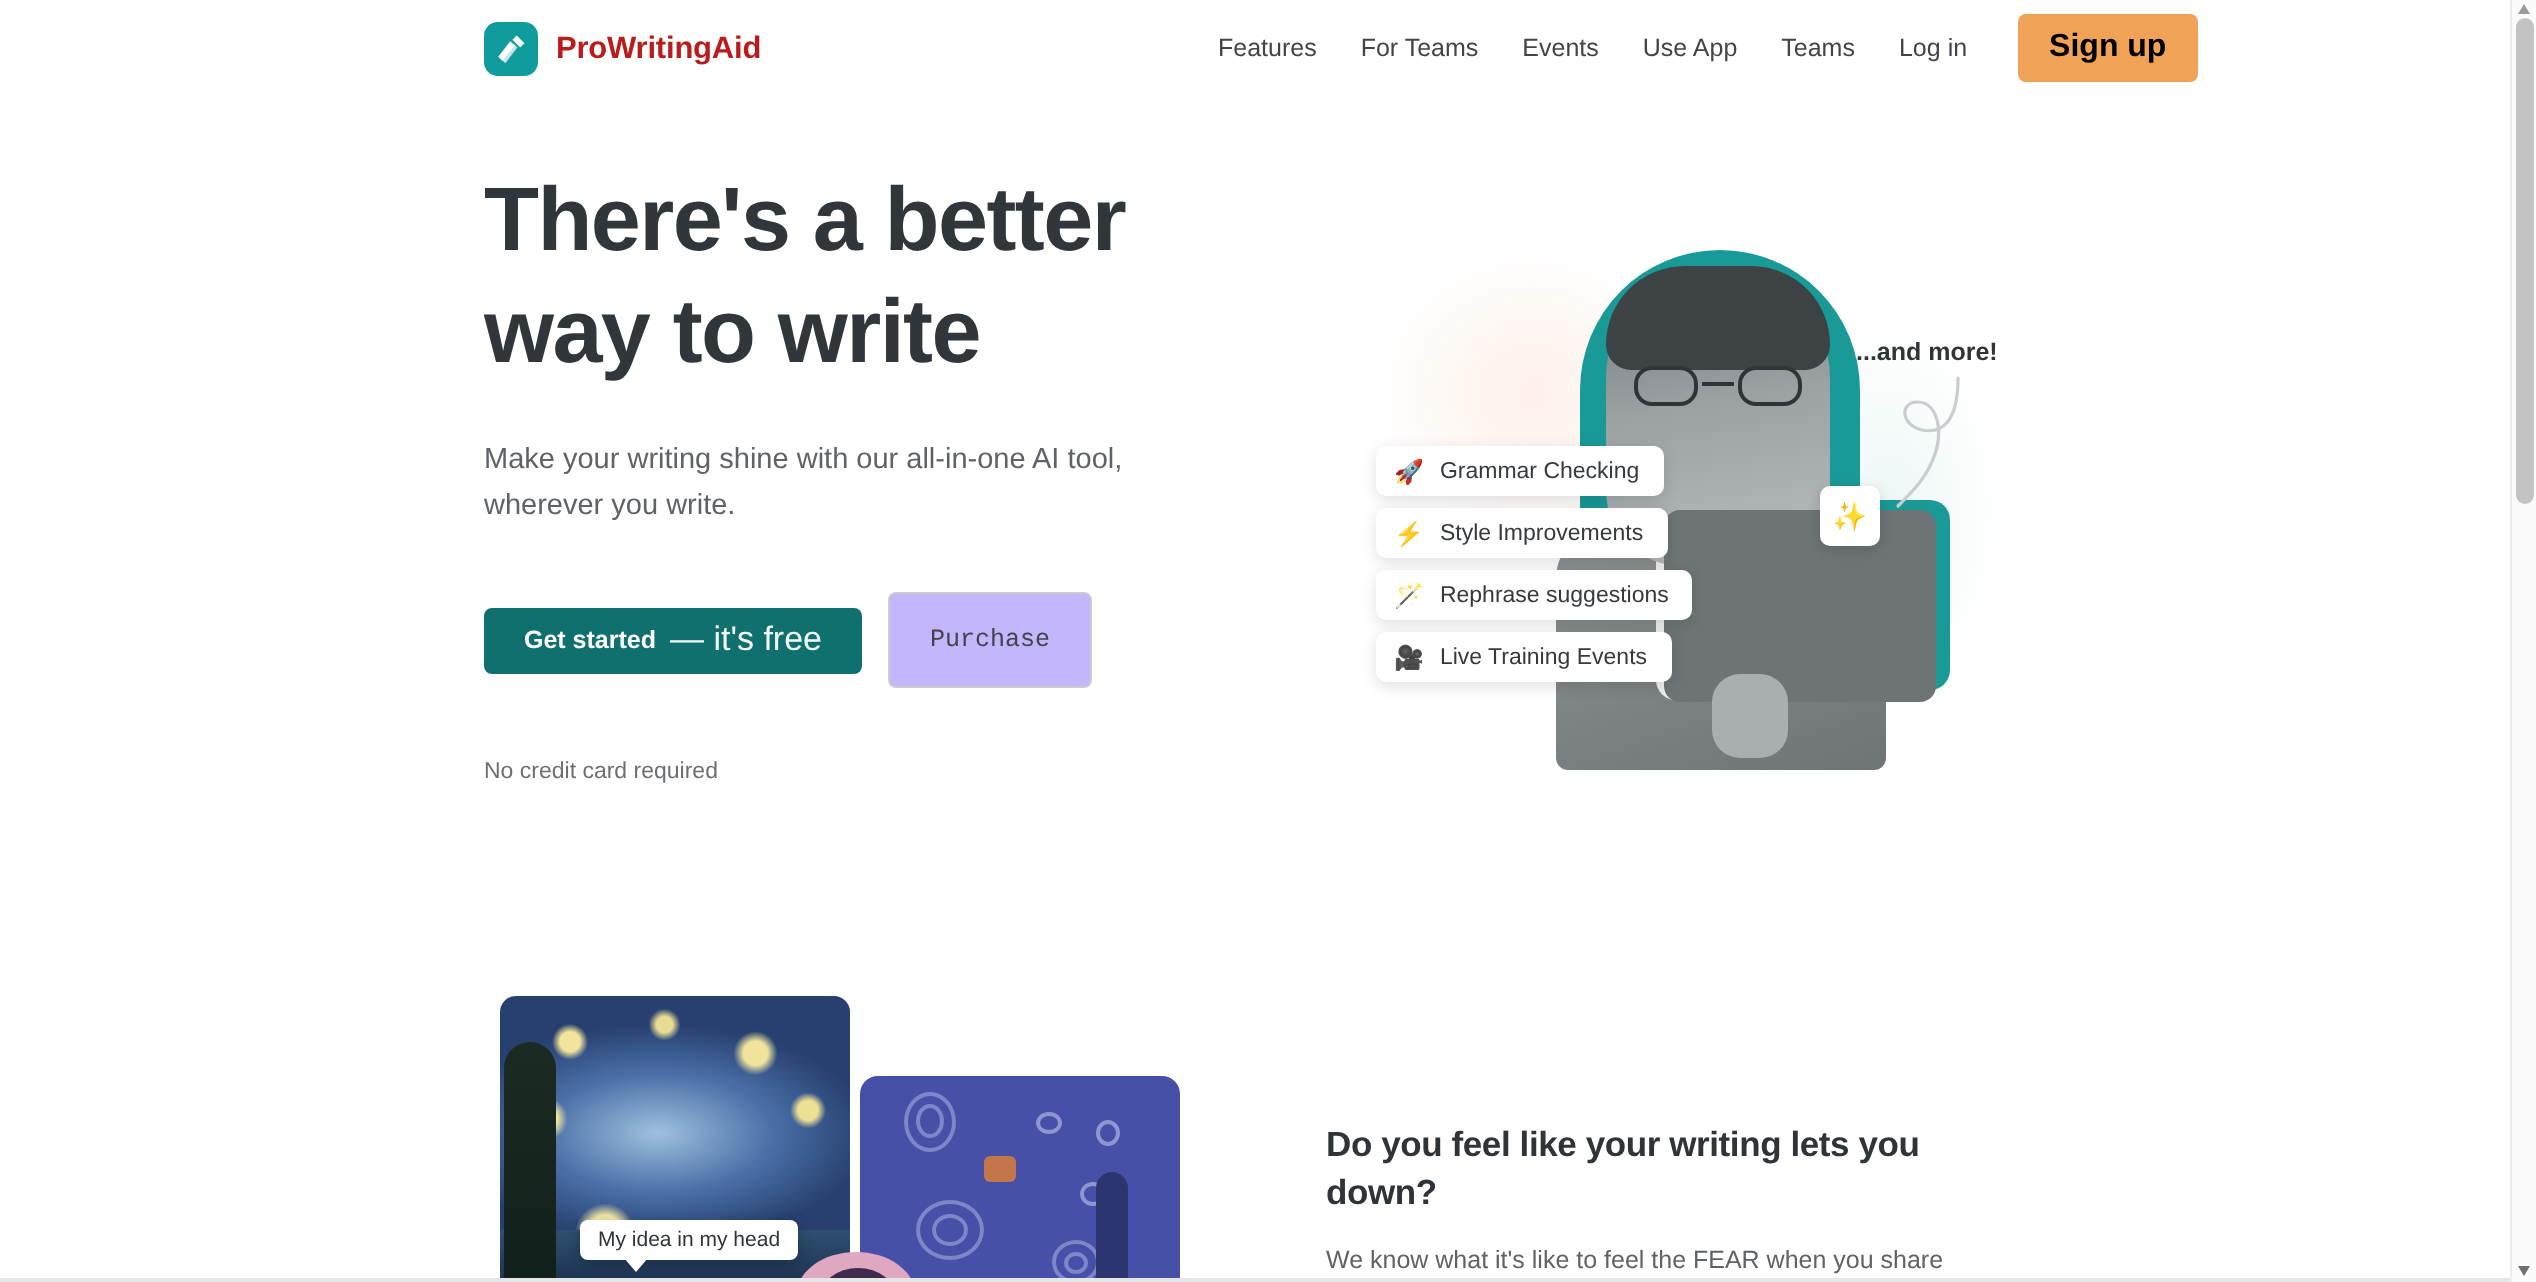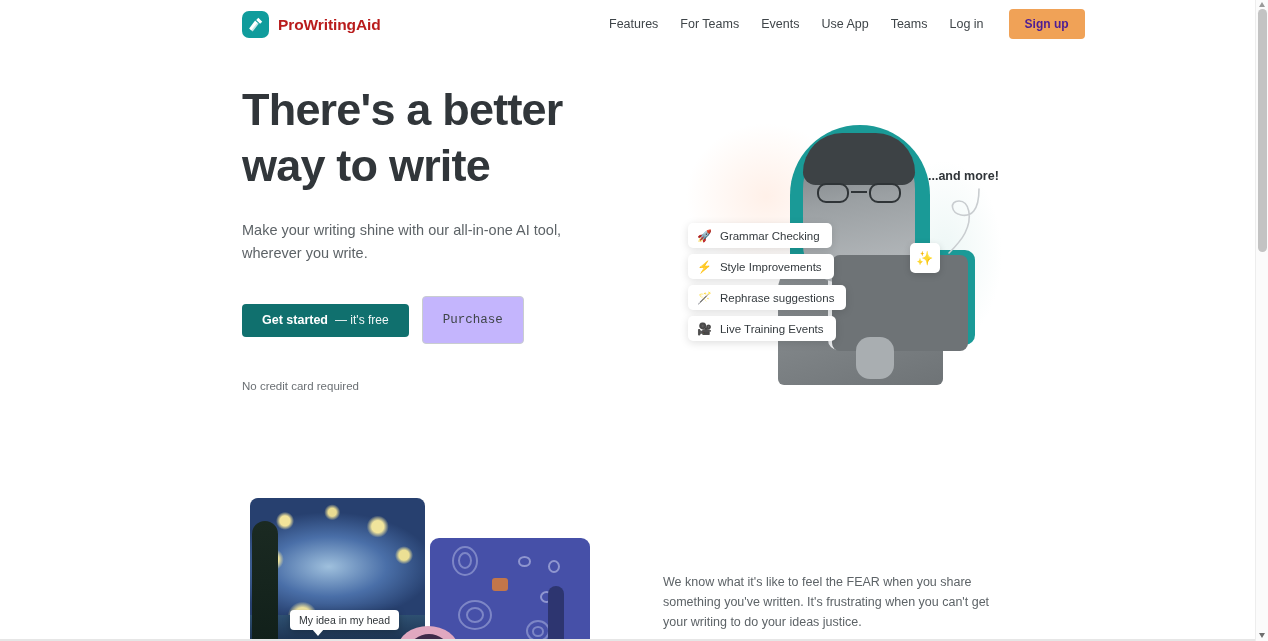--- a/index.html
+++ b/index.html
@@ -80,22 +80,22 @@
     font-size: 12.5px;
     color: #3f4549;
     padding: 6px 11px;
     white-space: nowrap;
     cursor: pointer;
     text-decoration: none;
   }
   .nav-signup {
     margin-left: 14px;
     background: #f0a257;
-    color: #4c1d95;
-    font-size: 12px;
+    color: #000000;
+    font-size: 16px;
     font-weight: bold;
     padding: 8px 16px;
     border-radius: 4px;
     border: none;
     cursor: pointer;
     white-space: nowrap;
     font-family: "Liberation Sans", sans-serif;
   }
 
   
@@ -133,21 +133,21 @@
     height: 33px;
     font-size: 12.5px;
     font-weight: bold;
     cursor: pointer;
     display: inline-flex;
     align-items: center;
     gap: 7px;
     font-family: "Liberation Sans", sans-serif;
     white-space: nowrap;
   }
-  .btn-primary .light { font-weight: normal; font-size: 12px; opacity: 0.95; }
+  .btn-primary .light { font-weight: normal; font-size: 17px; opacity: 0.95; }
   .btn-outline {
     background: #c4b5fd;
     color: #3f4549;
     border: 1px solid #c9cdd0;
     border-radius: 4px;
     padding: 0 20px;
     height: 48px;
     font-size: 12.5px;
     cursor: pointer;
     font-family: Liberation Mono, monospace;
@@ -572,20 +572,21 @@
       <span class="flat-cypress"></span>
     </div>
 
     <div class="pink-circle"></div>
     <div class="pink-circle-inner"></div>
 
     <div class="tooltip">My idea in my head</div>
   </div>
 
   <div class="lower-copy">
+    <h2 class="lower-title">Do you feel like your writing lets you down?</h2>
     <p class="lower-body">We know what it's like to feel the FEAR when you share something you've written. It's frustrating when you can't get your writing to do your ideas justice.</p>
   </div>
 
   <div class="bottom-edge"></div>
 
   <div class="scrollbar-track">
     <span class="scrollbar-arrow up"></span>
     <div class="scrollbar-thumb"></div>
     <span class="scrollbar-arrow down"></span>
   </div>

